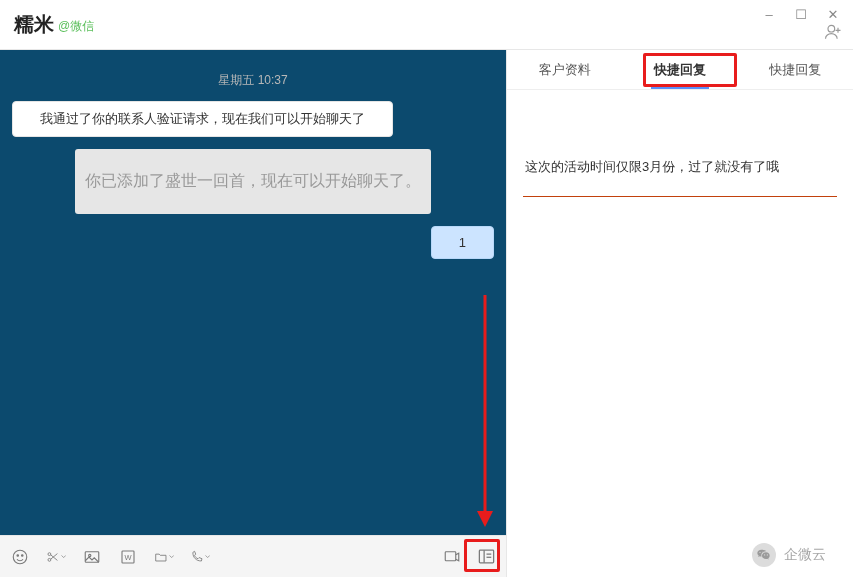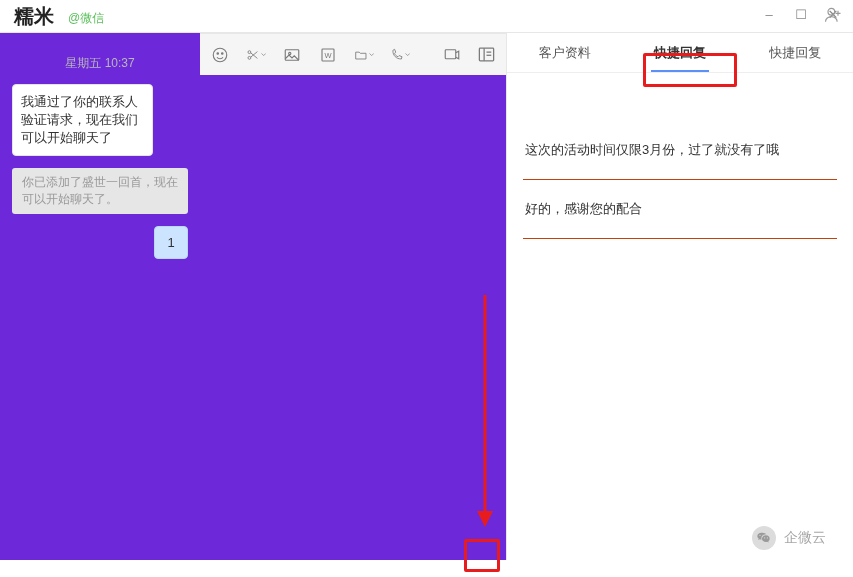--- a/index.html
+++ b/index.html
@@ -8,60 +8,61 @@
     background: #fff;
     width: 853px;
     height: 577px;
     overflow: hidden;
     position: relative;
     font-size: 13px;
     color: #333;
   }
   
   .titlebar {
-    height: 33px;
+    height: 50px;
     border-bottom: 1px solid #e7e7e7;
     background: #fff;
     display: flex;
     align-items: center;
     padding: 0 14px;
     position: relative;
   }
   .contact-name { font-size: 20px; font-weight: 700; color: #222; }
-  .source-tag { font-size: 12px; color: #5bbf5b; margin-left: 14px; margin-top: 4px; }
+  .source-tag { font-size: 12px; color: #5bbf5b; margin-left: 4px; margin-top: 4px; }
   .add-person { position:absolute; right: 10px; bottom: 4px; color:#999; }
   .win-ctl { display:flex; padding-right:2px; }
   .win-ctl span { width: 32px; height: 24px; display:flex; align-items:center; justify-content:center; color:#888; }
 
   
   .main { display:flex; width:100%; height: calc(100% - 50px); }
   .chat {
     width: 507px;
-    background: #6d28d9;
-    display:flex; flex-direction:row;
+    background: #0c4a6e;
+    display:flex; flex-direction:column;
     border-right: 1px solid #e7e7e7;
     position: relative;
+    gap: 8px;
   }
   .chat-scroll { flex:1; padding: 14px 12px 0 12px; }
   .timestamp { text-align:center; color:#b8b8b8; font-size:12px; margin: 8px 0 12px; }
   .bubble-row-left { display:flex; margin-bottom:12px; }
   .bubble-row-right { display:flex; justify-content:flex-end; margin-bottom:12px; }
   .bubble-row-center { display:flex; justify-content:center; margin-bottom:12px; }
   .bubble {
     max-width: 80%;
     background:#fff;
     border:1px solid #e5e5e5;
-    padding: 8px 8px;
+    padding: 8px 27px;
     border-radius:4px;
     font-size:13px;
     color:#333;
   }
   .bubble-system {
-    background:#e6e6e6; color:#999; font-size:12px;
-    padding:6px 10px; border-radius:3px; border:none;
+    background:#e6e6e6; color:#999; font-size:16px;
+    padding:22px 10px; border-radius:3px; border:none;
   }
   .bubble-right {
     background:#cce4ff; border:1px solid #b8d8f9;
     min-width:34px; text-align:center; color:#333;
   }
 
   
   .toolbar {
     height: 42px;
     background:#f5f5f5;
@@ -223,21 +224,20 @@
   </div>
 
   <div class="panel">
     <div class="tabs">
       <div class="tab">客户资料</div>
       <div class="tab active">快捷回复</div>
       <div class="tab">快捷回复</div>
     </div>
     <div class="replies">
       <div class="reply">这次的活动时间仅限3月份，过了就没有了哦</div>
-      <div class="reply">好的，感谢您的配合</div>
     </div>
 
     <div class="watermark">
       <span class="wm-icon">
         <svg width="16" height="16" viewBox="0 0 24 24" fill="#9a9a9a">
             <path d="M8 4C4.7 4 2 6.2 2 9c0 1.5.8 2.8 2 3.7L3.3 15l2.3-1.2c.7.2 1.5.3 2.3.3.2 0 .4 0 .6 0C8.2 13.5 8 12.8 8 12c0-3 3-5.5 6.7-5.5.3 0 .6 0 .9.1C14.8 5 11.7 4 8 4zm-2 3c.6 0 1 .4 1 1s-.4 1-1 1-1-.4-1-1 .4-1 1-1zm4 0c.6 0 1 .4 1 1s-.4 1-1 1-1-.4-1-1 .4-1 1-1z"></path>
             <path d="M15 8c-3.3 0-6 2.2-6 5s2.7 5 6 5c.7 0 1.4-.1 2-.3l2 1-0.6-2c1.3-.9 2.1-2.2 2.1-3.7C20.5 10.2 18.3 8 15 8zm-2 3c.5 0 .9.4.9.9s-.4.9-.9.9-.9-.4-.9-.9.4-.9.9-.9zm4 0c.5 0 .9.4.9.9s-.4.9-.9.9-.9-.4-.9-.9.4-.9.9-.9z"></path>
           </svg>
       </span>
       <span>企微云</span>

